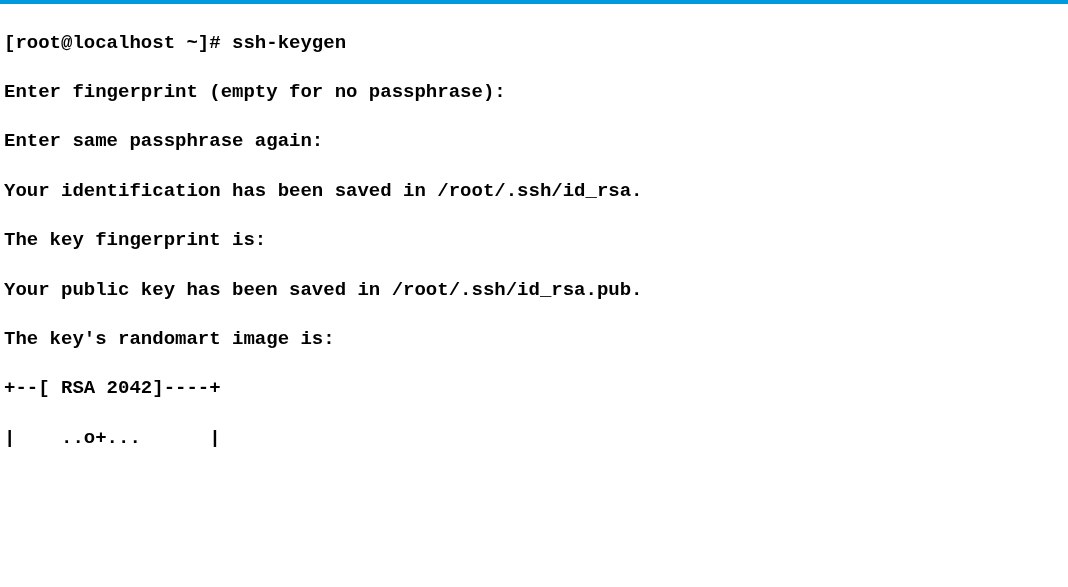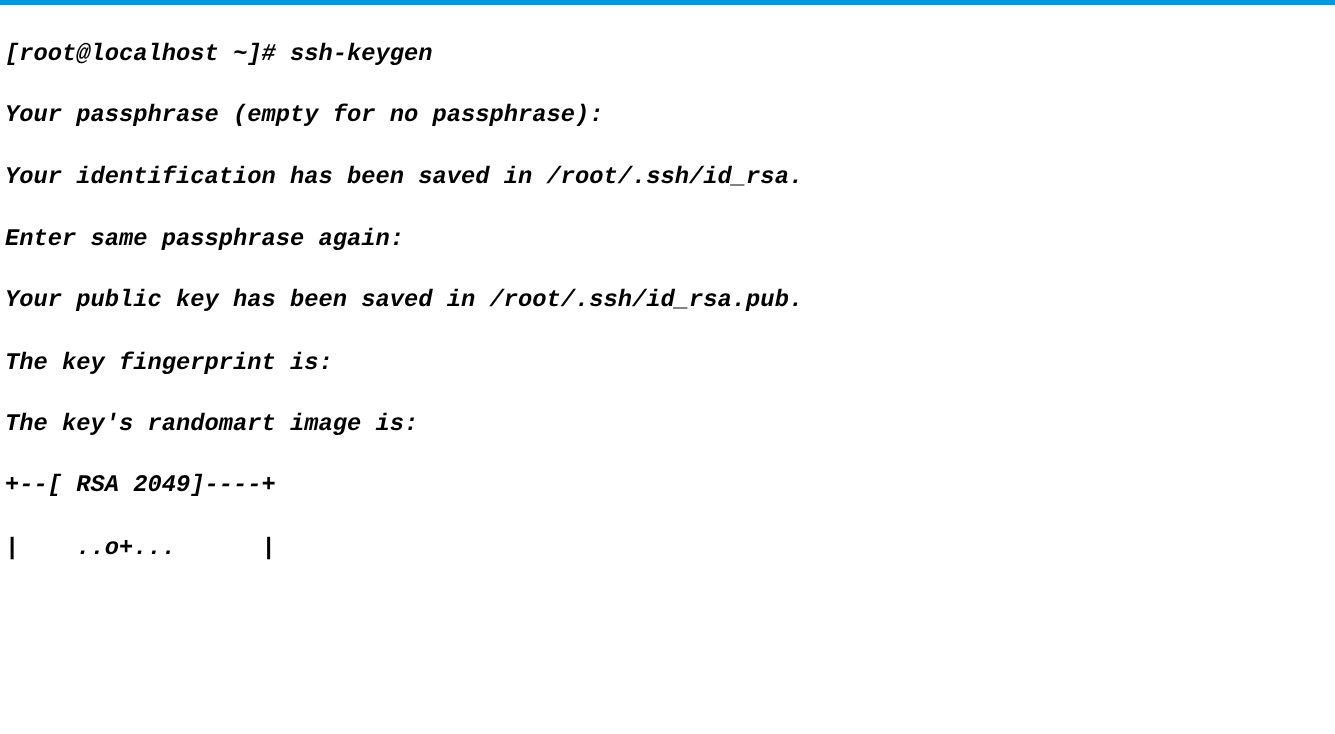--- a/index.html
+++ b/index.html
@@ -23,37 +23,36 @@
       background: #0099dd;
     }
     .terminal {
       padding: 2px 4px;
       white-space: pre;
       color: #000000;
       font-weight: bold;
     }
     .line {
       display: block;
-      font-style: italic;
     }
   </style>
 </head>
 <body>
 
 <div class="titlebar"></div>
 
 <div class="terminal">
 <span class="line"><span>[root@localhost ~]# </span><span>ssh-keygen</span></span>
-<span class="line">Your passphrase (empty for no passphrase):</span>
+<span class="line">Enter fingerprint (empty for no passphrase):</span>
+<span class="line">Enter same passphrase again:</span>
 <span class="line">Your identification has been saved in /root/.ssh/id_rsa.</span>
-<span class="line">Enter same passphrase again:</span>
+<span class="line">The key fingerprint is:</span>
 <span class="line">Your public key has been saved in /root/.ssh/id_rsa.pub.</span>
-<span class="line">The key fingerprint is:</span>
 <span class="line">The key's randomart image is:</span>
-<span class="line">+--[ RSA 2049]----+</span>
+<span class="line">+--[ RSA 2042]----+</span>
 <span class="line">|    ..o+...      |</span>
 
 
 
 
 
 
 
 
 

